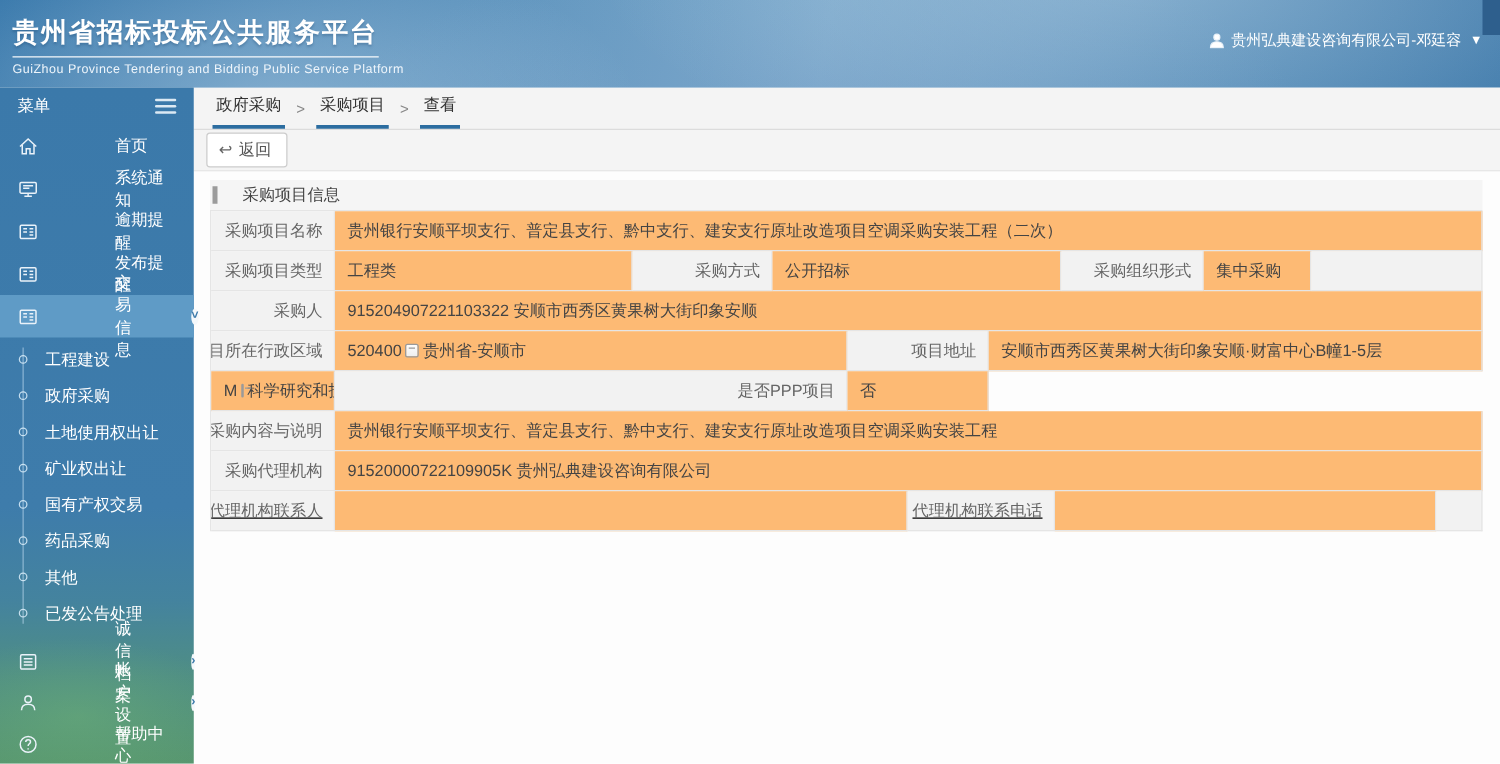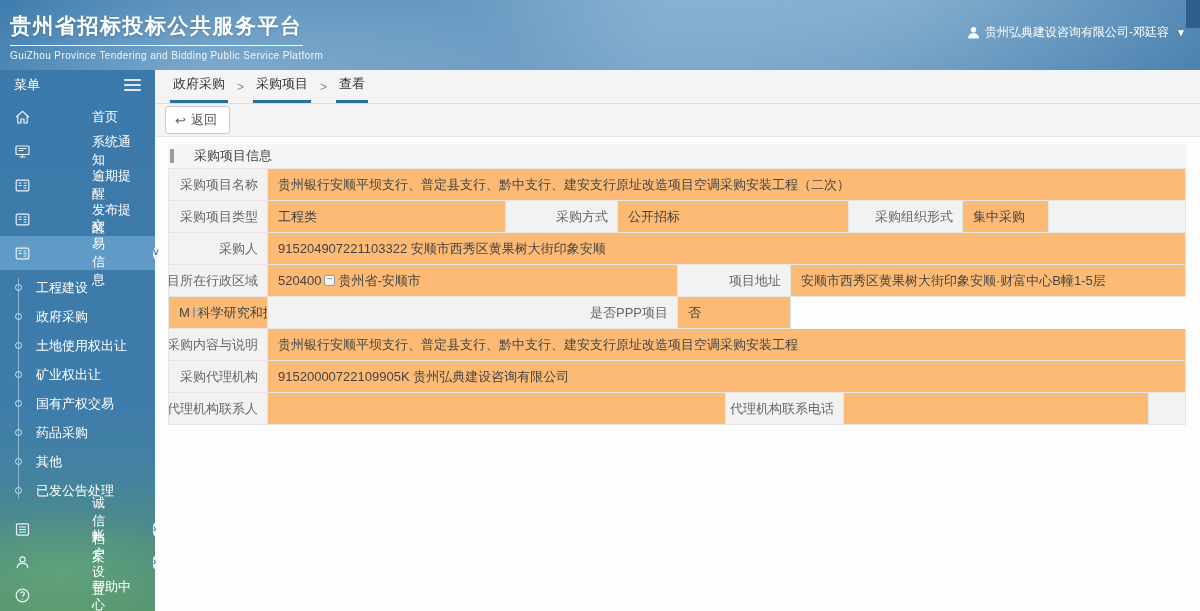--- a/index.html
+++ b/index.html
@@ -61,21 +61,21 @@
   
   .tbl { border-top:1px solid #e5e5e5; border-left:1px solid #e5e5e5; font-size:13px; }
   .row { display:grid; }
   .row > div { border-right:1px solid #e5e5e5; border-bottom:1px solid #e5e5e5; height:32px; display:flex; align-items:center; overflow:hidden; white-space:nowrap; }
   .lbl { background:#f2f2f2; color:#666; justify-content:flex-end; padding-right:9px; }
   .val { background:#fdba74; color:#444; padding-left:10px; }
   .filler { background:#f2f2f2; }
   .rowA { grid-template-columns:99px 1fr; }
   .rowB { grid-template-columns:99px 238px 112px 231px 114px 86px 1fr; }
   .rowC { grid-template-columns:99px 410px 113px 1fr; }
-  .rowD { grid-template-columns:99px 458px 118px 305px 1fr; }
+  .rowD { grid-template-columns:99px 458px 118px 305px 1fr;text-decoration:underline; }
   .mini-box { display:inline-block; width:11px; height:11px; border:1px solid #9a9a9a; border-radius:2px; margin:0 3px; position:relative; top:0px; background:linear-gradient(to bottom,#fdfdfd,#eee); }
   .mini-box:after { content:""; position:absolute; left:2px; top:2px; width:5px; height:1px; background:#999; }
 
   svg.wicon path, svg.wicon rect, svg.wicon circle, svg.wicon line { stroke:#eaf2f9; }
 </style>
 </head>
 <body>
 
 <div class="header">
   <div class="header-title-block">

